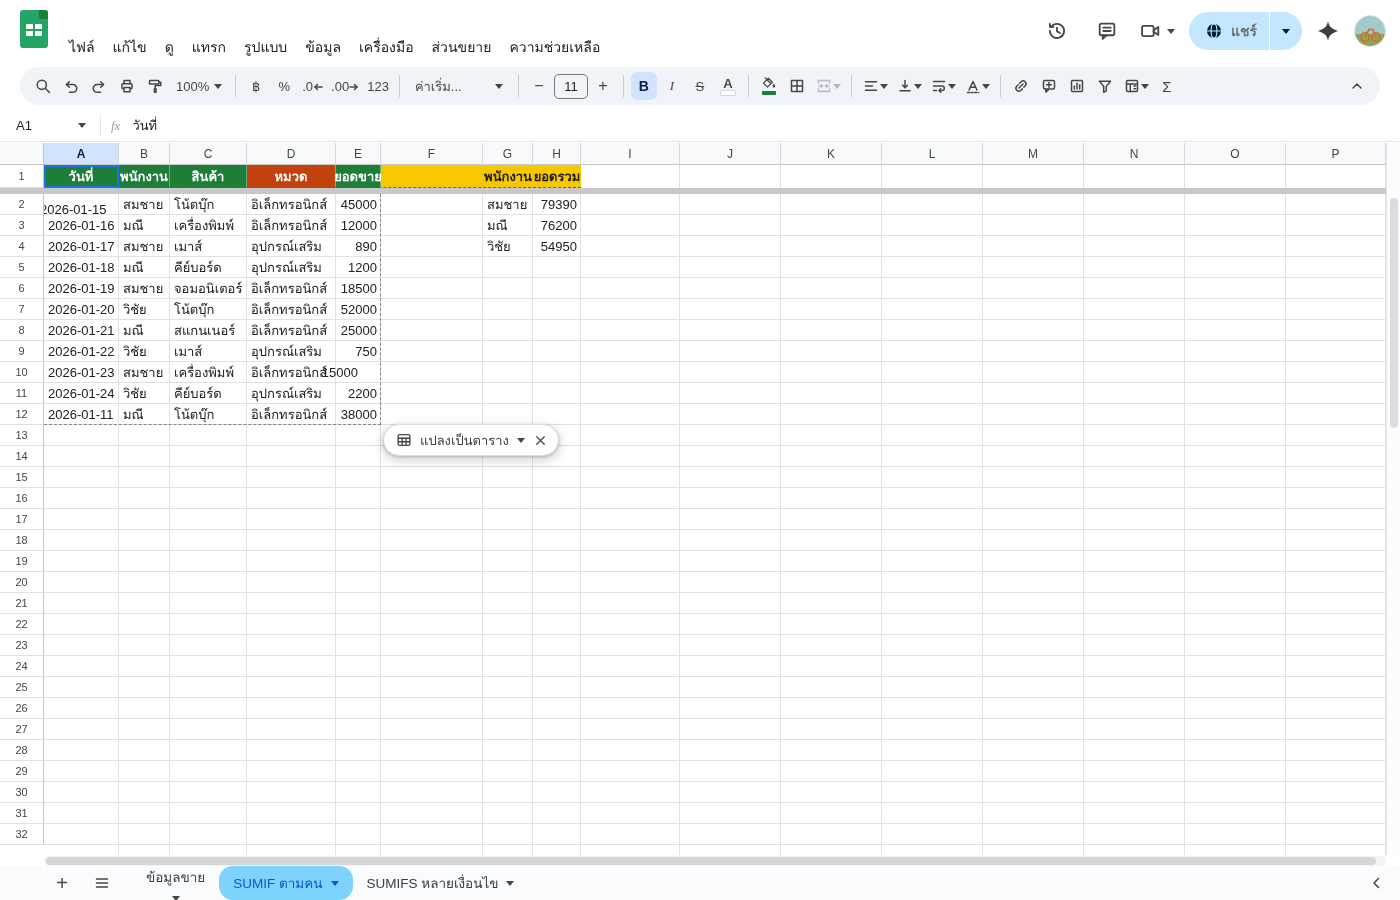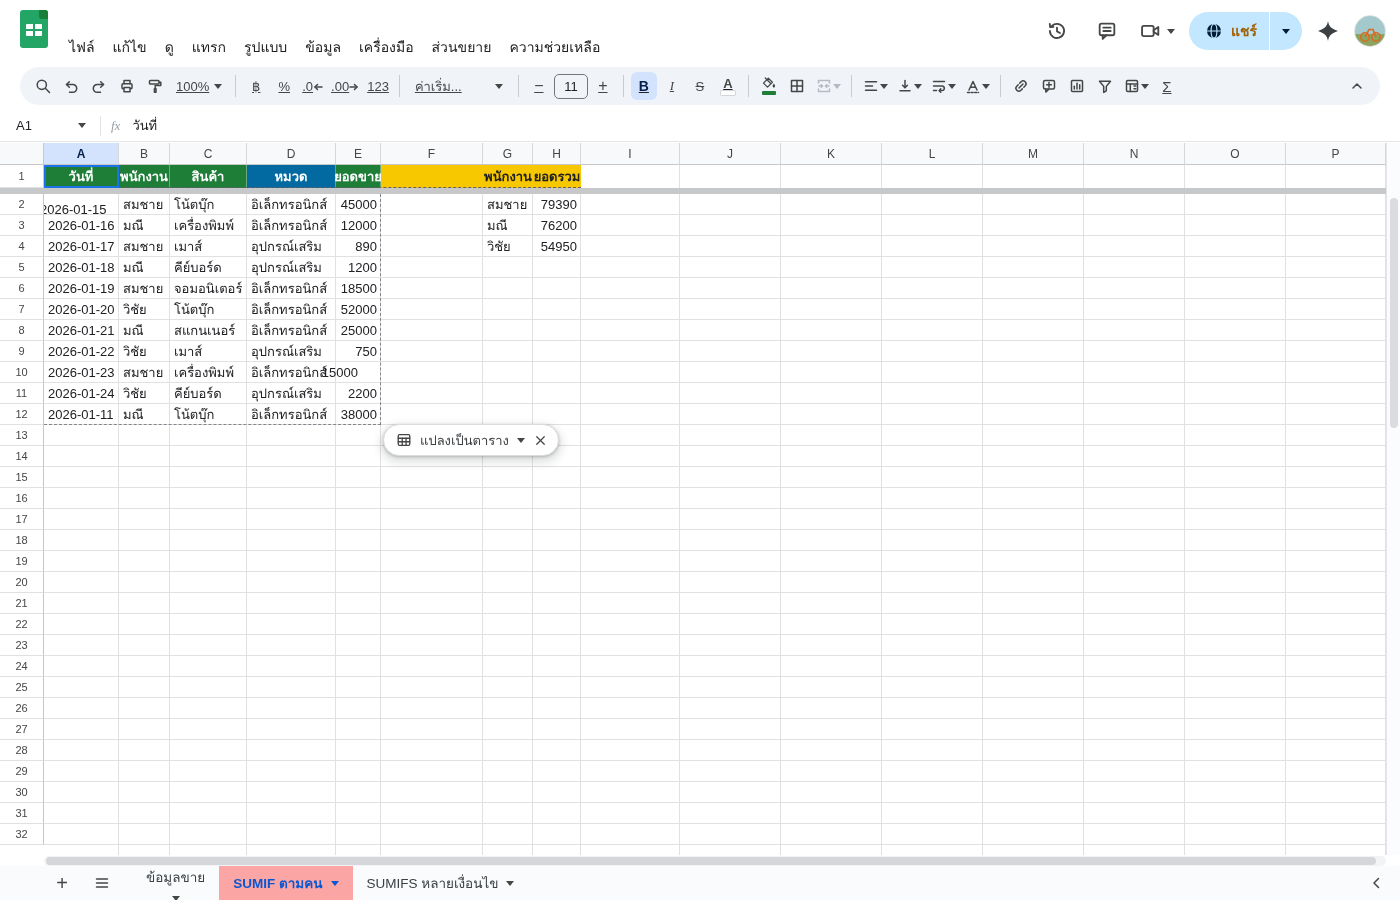--- a/index.html
+++ b/index.html
@@ -17,28 +17,28 @@
      background-image:linear-gradient(#23A566,#23A566),linear-gradient(#23A566,#23A566),linear-gradient(#23A566,#23A566);
      background-size:16px 2px,2px 12px,16px 2px; background-position:0 5px,7px 0,0 5px; background-repeat:no-repeat; }
   .title-row { position:absolute; left:62px; top:11px; display:flex; align-items:center; gap:14px; }
   .doc-title { font-size:18px; color:#202124; white-space:nowrap; }
   .menu-row { position:absolute; left:62px; top:36px; display:flex; gap:4px; }
   .menu-row span { font-size:14px; color:#202124; padding:2px 7px; border-radius:4px; cursor:default; }
   .tb-right { position:absolute; right:14px; top:12px; display:flex; align-items:center; gap:14px; }
   .icon-btn { width:36px; height:36px; border-radius:50%; display:flex; align-items:center; justify-content:center; }
   .share-btn { display:flex; align-items:center; height:38px; background:#C2E7FF; border-radius:19px; overflow:hidden; }
   .share-main { display:flex; align-items:center; gap:8px; padding:0 12px 0 16px; height:100%; border-right:1px solid #ffffff; }
-  .share-label { font-size:14px; font-weight:700; color:#a16207;text-align:center; }
+  .share-label { font-size:14px; font-weight:700; color:#737373;text-align:center; }
   .share-caret { padding:0 12px; height:100%; display:flex; align-items:center; }
   .avatar { width:32px; height:32px; border-radius:50%; overflow:hidden; border:1px solid #e0e0e0; }
 
   
   .toolbar { position:absolute; top:67px; left:20px; width:1360px; height:38px; background:#F0F4F9; border-radius:19px;
     display:flex; align-items:center; padding:0 10px; gap:2px; }
-  .tbtn { min-width:26px; height:28px; display:flex; align-items:center; justify-content:center; padding:0 3px; border-radius:4px; position:relative;text-decoration:underline; }
+  .tbtn { min-width:26px; height:28px; display:flex; align-items:center; justify-content:center; padding:0 3px; border-radius:4px; position:relative; }
   .tbtn.txt { font-size:13px; color:#444746; font-weight:500; white-space:nowrap; }
   .tdiv { width:1px; height:22px; background:#c7ccd1; margin:0 5px; flex:none; }
   .zoom-btn { display:flex; align-items:center; gap:5px; padding:0 6px; }
   .font-btn { display:flex; align-items:center; gap:28px; padding:0 8px; width:104px; justify-content:space-between; }
   .size-box { width:34px; height:25px; border:1px solid #747775; border-radius:5px; display:flex; align-items:center; justify-content:center; font-size:13px; color:#202124; }
   .bold-active { background:#D3E3FD; border-radius:6px; }
   .bold-active span { font-weight:700; font-size:14px; color:#041E49; }
   .ital { font-family:"Liberation Serif","DejaVu Serif",serif; font-style:italic; font-size:15px; }
   .strike { text-decoration:line-through; font-size:14px; }
   .a-color { display:flex; flex-direction:column; align-items:center; gap:1px; }
@@ -82,21 +82,21 @@
     box-shadow:0 1px 3px rgba(60,64,67,.3), 0 4px 8px 3px rgba(60,64,67,.15); }
   .chip-label { font-size:13px; font-weight:500; color:#3c4043; white-space:nowrap; }
   .chip .ic { width:16px; height:16px; }
 
   
   .tabbar { position:absolute; top:866px; left:0; width:1400px; height:34px; background:#f9fbfd; display:flex; align-items:center; }
   .tab-plus { width:24px; height:24px; margin-left:50px; display:flex; align-items:center; justify-content:center; font-size:20px; color:#444746; }
   .tab-menu { width:24px; height:24px; margin-left:16px; display:flex; align-items:center; justify-content:center; }
   .sheet-tab { height:34px; display:flex; align-items:center; gap:8px; padding:0 14px; font-size:13.5px; color:#3c4043; white-space:nowrap; }
   .sheet-tab:first-of-type { margin-left:18px;flex-direction:column; }
-  .sheet-tab.active { background:#fca5a5; color:#0B57D0; font-weight:700; }
+  .sheet-tab.active { background:#7dd3fc; color:#0B57D0; font-weight:400;border-radius:14px; }
   .sheet-tab.active .caret { border-top-color:#0B57D0; }
   .tab-chevron { margin-left:auto; margin-right:14px; }
 </style>
 </head>
 <body>
 
 <div class="titlebar">
   <div class="logo">
       <div class="fold"></div>
       <div class="grid-glyph"></div>
@@ -467,21 +467,21 @@
     <div class="row-head" style="top: 576px; height: 21px;">27</div>
     <div class="row-head" style="top: 597px; height: 21px;">28</div>
     <div class="row-head" style="top: 618px; height: 21px;">29</div>
     <div class="row-head" style="top: 639px; height: 21px;">30</div>
     <div class="row-head" style="top: 660px; height: 21px;">31</div>
     <div class="row-head" style="top: 681px; height: 21px;">32</div>
     <div class="frozen-band" style="top: 45px; height: 6px;"></div>
     <div class="cell hdr-green" style="left: 44px; top: 22px; width: 75px; height: 23px; background: rgb(30, 126, 56); border-right: 1px solid rgba(255, 255, 255, 0.35);">วันที่</div>
     <div class="cell hdr-green" style="left: 119px; top: 22px; width: 51px; height: 23px; background: rgb(30, 126, 56); border-right: 1px solid rgba(255, 255, 255, 0.35);">พนักงาน</div>
     <div class="cell hdr-green" style="left: 170px; top: 22px; width: 77px; height: 23px; background: rgb(30, 126, 56); border-right: 1px solid rgba(255, 255, 255, 0.35);">สินค้า</div>
-    <div class="cell hdr-green" style="left: 247px; top: 22px; width: 89px; height: 23px; background: #0369a1; border-right: 1px solid rgba(255, 255, 255, 0.35);">หมวด</div>
+    <div class="cell hdr-green" style="left: 247px; top: 22px; width: 89px; height: 23px; background: #c2410c; border-right: 1px solid rgba(255, 255, 255, 0.35);">หมวด</div>
     <div class="cell hdr-green" style="left: 336px; top: 22px; width: 45px; height: 23px; background: rgb(30, 126, 56); border-right: 1px solid rgba(255, 255, 255, 0.35);">ยอดขาย</div>
     <div class="cell hdr-yellow" style="left: 381px; top: 22px; width: 102px; height: 23px; background: rgb(247, 199, 0);"></div>
     <div class="cell hdr-yellow" style="left: 483px; top: 22px; width: 50px; height: 23px; background: rgb(247, 199, 0);">พนักงาน</div>
     <div class="cell hdr-yellow" style="left: 533px; top: 22px; width: 48px; height: 23px; background: rgb(247, 199, 0);">ยอดรวม</div>
     <div class="cell" style="left: 36px; top: 51px; width: 75px; height: 30px;">2026-01-15</div>
     <div class="cell" style="left: 119px; top: 51px; width: 51px; height: 21px;">สมชาย</div>
     <div class="cell" style="left: 170px; top: 51px; width: 77px; height: 21px;">โน้ตบุ๊ก</div>
     <div class="cell" style="left: 247px; top: 51px; width: 89px; height: 21px;">อิเล็กทรอนิกส์</div>
     <div class="cell num" style="left: 336px; top: 51px; width: 45px; height: 21px;">45000</div>
     <div class="cell" style="left: 44px; top: 72px; width: 75px; height: 21px;">2026-01-16</div>

